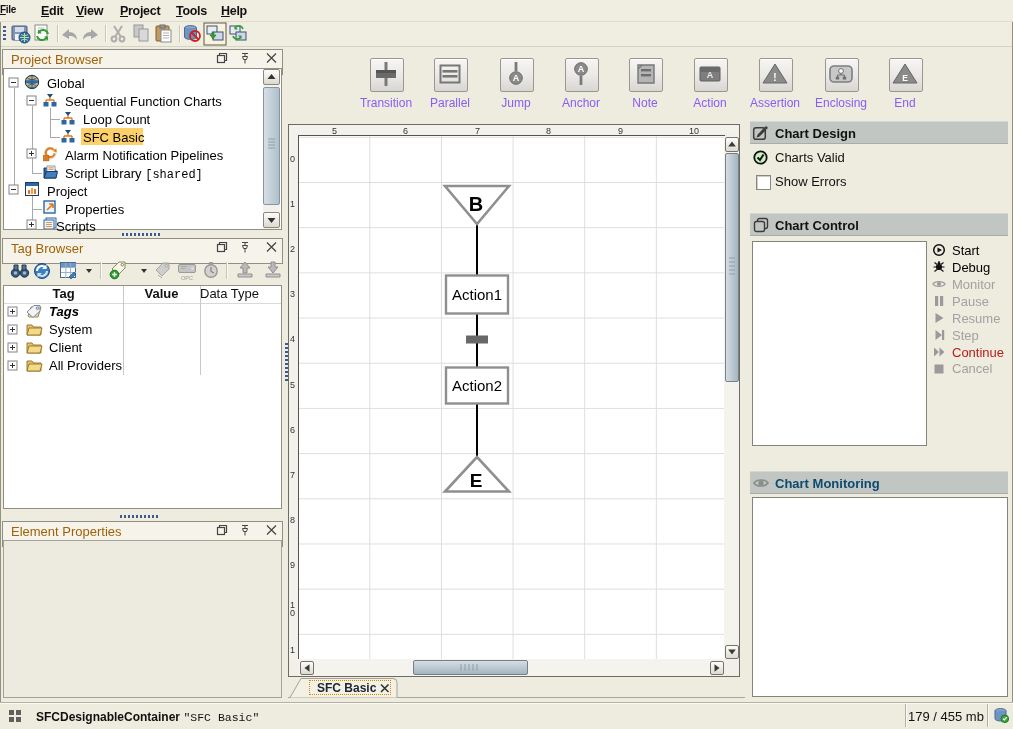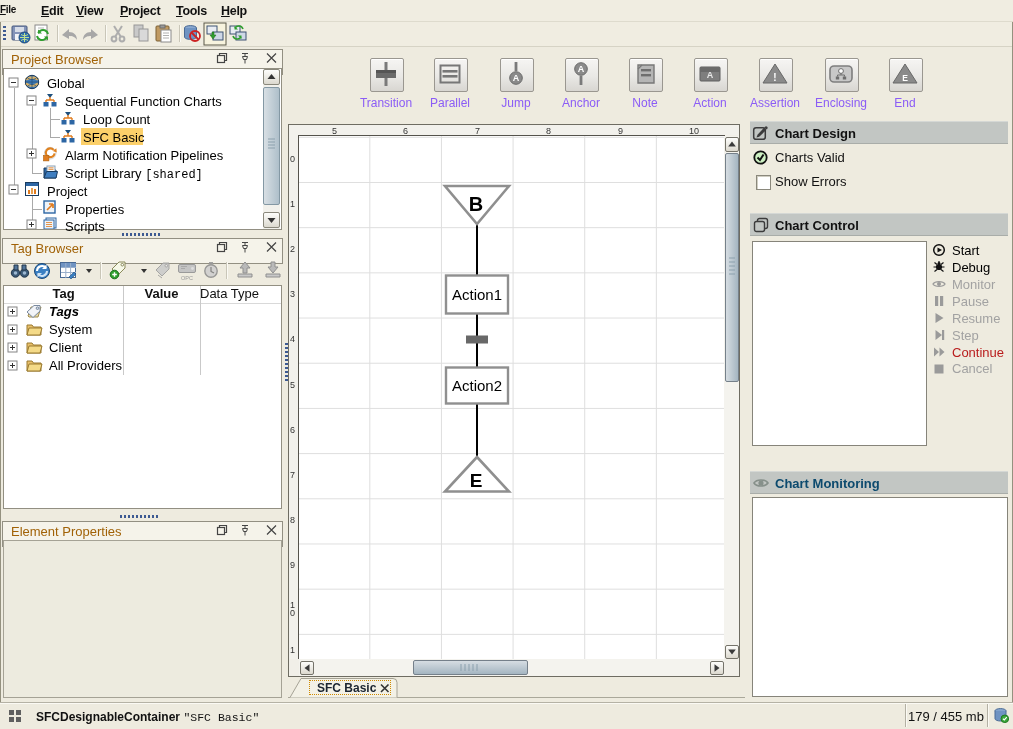--- a/index.html
+++ b/index.html
@@ -202,21 +202,21 @@
 </svg>
 <div class="trow" style="left:47px;top:76px">Global</div>
 <div class="trow" style="left:65px;top:94px">Sequential Function Charts</div>
 <div class="trow" style="left:83px;top:112px">Loop Count</div>
 <div class="abs" style="left:81px;top:128px;width:62px;height:17px;background:#fcd06a"></div>
 <div class="trow" style="left:83px;top:130px">SFC Basic</div>
 <div class="trow" style="left:65px;top:148px">Alarm Notification Pipelines</div>
 <div class="trow" style="left:65px;top:166px">Script Library <span style="font-family:'Liberation Mono',monospace;font-size:12px">[shared]</span></div>
 <div class="trow" style="left:47px;top:184px">Project</div>
 <div class="trow" style="left:65px;top:202px">Properties</div>
-<div class="trow" style="left:65px;top:219px">Scripts</div>
+<div class="trow" style="left:56px;top:219px">Scripts</div>
 
 <div class="abs" style="left:263px;top:69px;width:17px;height:160px;background:#f2f1ec"></div>
 <div class="abs" style="left:263px;top:69px;width:17px;height:16px;background:linear-gradient(180deg,#fdfdfb,#dcd9cf);border:1px solid #8a887c;border-radius:2px;box-sizing:border-box"></div>
 <svg class="abs" style="left:263px;top:69px" width="17" height="16">
     <path d="M8.5 5 L12.5 10 H4.5 Z" fill="#333"></path>
   </svg>
 <div class="abs" style="left:263px;top:87px;width:17px;height:118px;background:linear-gradient(90deg,#d8dfe4,#aebfca);border:1px solid #8498a4;border-radius:2px;box-sizing:border-box"></div>
 <svg class="abs" style="left:263px;top:138px" width="17" height="16">
     <path d="M5 1h7M5 4h7M5 7h7M5 10h7" stroke="#8ba0ad"></path>
   </svg>

